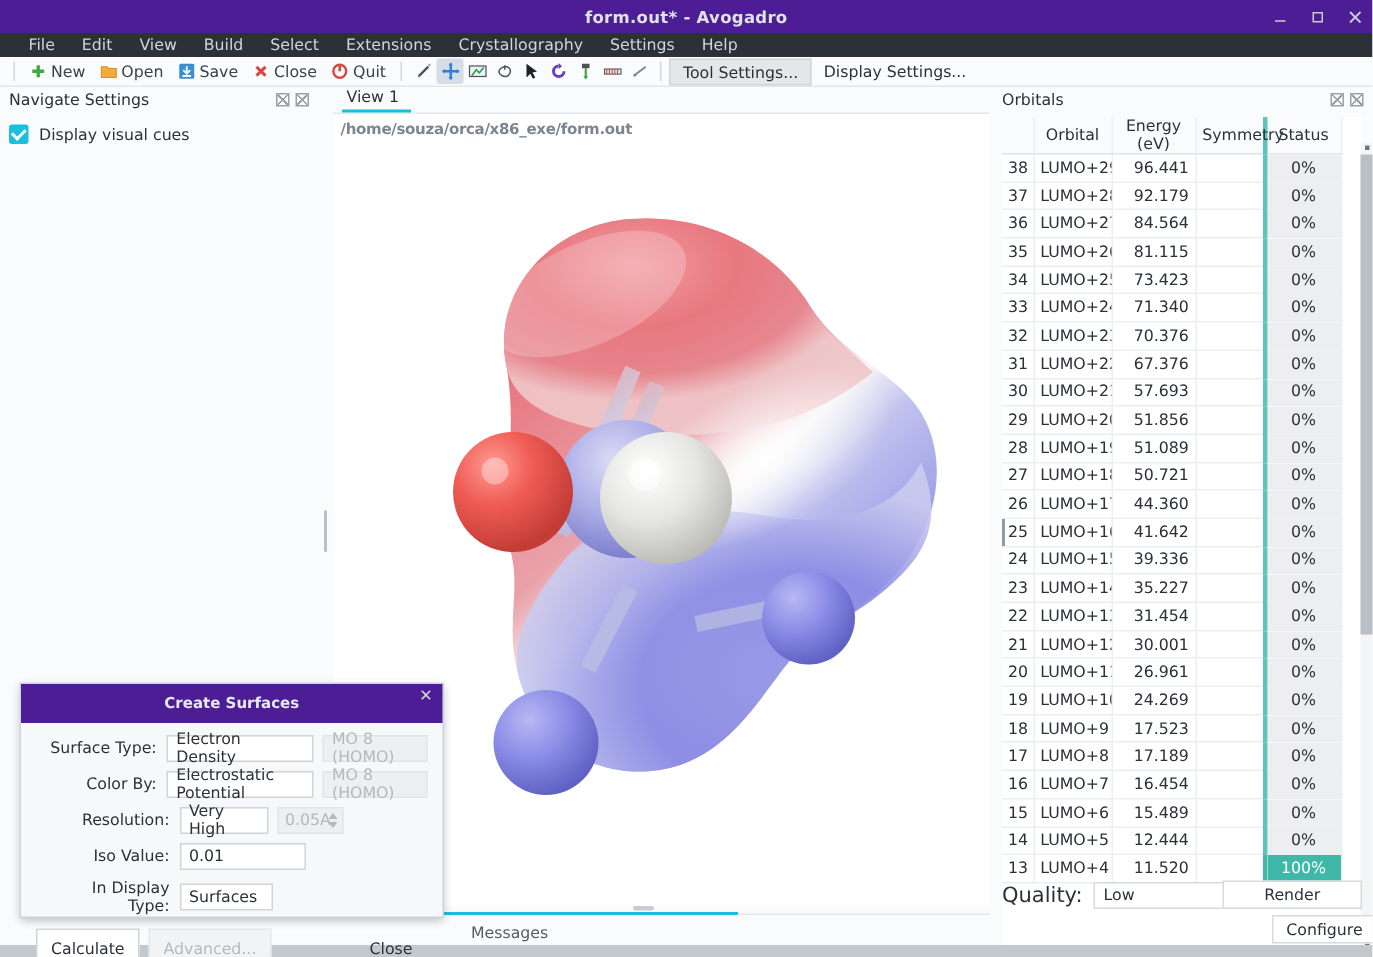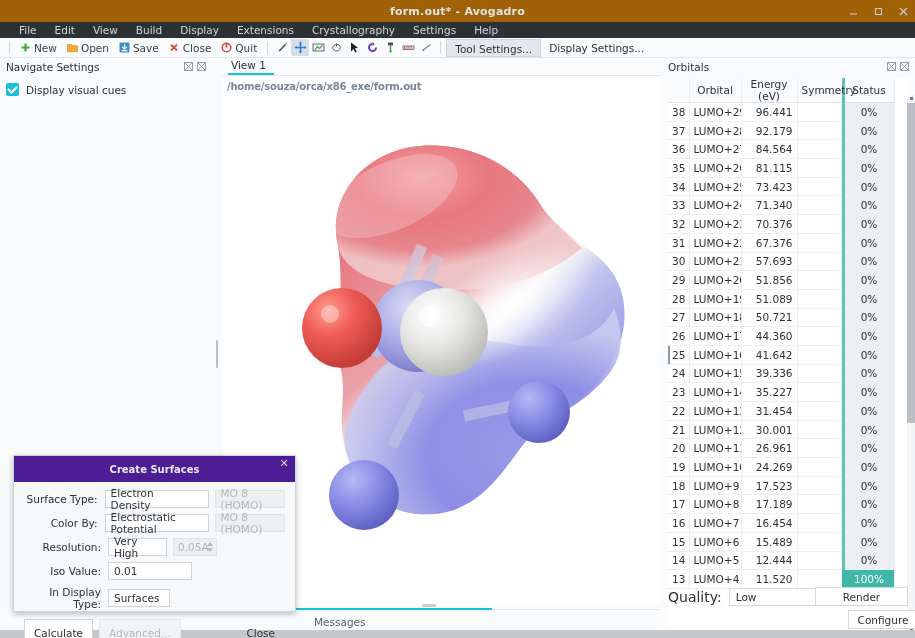--- a/index.html
+++ b/index.html
@@ -9,21 +9,21 @@
     font-family: "DejaVu Sans", "Liberation Sans", sans-serif;
     font-size: 11px;
     background: #ffffff;
     color: #2b3137;
   }
   #app { position: relative; width: 915px; height: 638px; background:#fafbfc; }
 
   
   .titlebar {
     position:absolute; left:0; top:0; width:915px; height:22px;
-    background:#a16207; color:#dfe3e6;
+    background:#4c1d95; color:#dfe3e6;
     display:flex; align-items:center; justify-content:center;
   }
   .titlebar .title { font-size:11px; font-weight:bold; letter-spacing:.2px;
     position:absolute; left:0; right:0; text-align:center; }
   .titlebar .wbtns { position:absolute; right:6px; top:0; height:22px;
     display:flex; align-items:center; gap:14px; }
   .wbtn { width:11px; height:11px; position:relative; cursor:default; color:#c8ced4; }
   .wbtn svg { display:block; }
 
   
@@ -165,21 +165,21 @@
     background:#f7f8f9; border:1px solid #ced3d8;
     box-shadow:0 2px 6px rgba(0,0,0,.25);
   }
   .dlg-title {
     height:26px; background:#4c1d95; color:#e6eaed;
     display:flex; align-items:center; justify-content:center; position:relative;
     font-size:10px; font-weight:bold;
   }
   .dlg-close { position:absolute; right:5px; top:1px; width:12px; height:12px;
      display:flex; align-items:center; justify-content:center; color:#cdd4da; font-size:11px; line-height:1;}
-  .dlg-body { padding:8px 10px 0 6px; }
+  .dlg-body { padding:8px 10px 0 18px; }
   .frow { display:flex; align-items:center; margin-bottom:6px; }
   .frow .flabel { width:88px; text-align:right; padding-right:7px; font-size:10.5px; color:#2b3137; }
   .dcombo {
     border:1px solid #cfd4d9; background:#ffffff; height:18px;
     display:flex; align-items:center; padding:0 5px; font-size:10.5px; color:#2b3137;
     justify-content:space-between; gap:8px;
   }
   .dcombo .arr { width:0;height:0;border-left:4px solid transparent;border-right:4px solid transparent;
      border-top:4px solid #5a6views; }
   .dcombo .arr { border-top-color:#5a626a; }
@@ -231,21 +231,21 @@
           </svg>
       </div>
     </div>
   </div>
 
   <div class="menubar">
     <div class="menu-item">File</div>
     <div class="menu-item">Edit</div>
     <div class="menu-item">View</div>
     <div class="menu-item">Build</div>
-    <div class="menu-item">Display</div>
+    <div class="menu-item">Select</div>
     <div class="menu-item">Extensions</div>
     <div class="menu-item">Crystallography</div>
     <div class="menu-item">Settings</div>
     <div class="menu-item">Help</div>
   </div>
 
   <div class="toolbar">
     <div class="tb-sep"></div>
 
     <div class="tb-btn">

